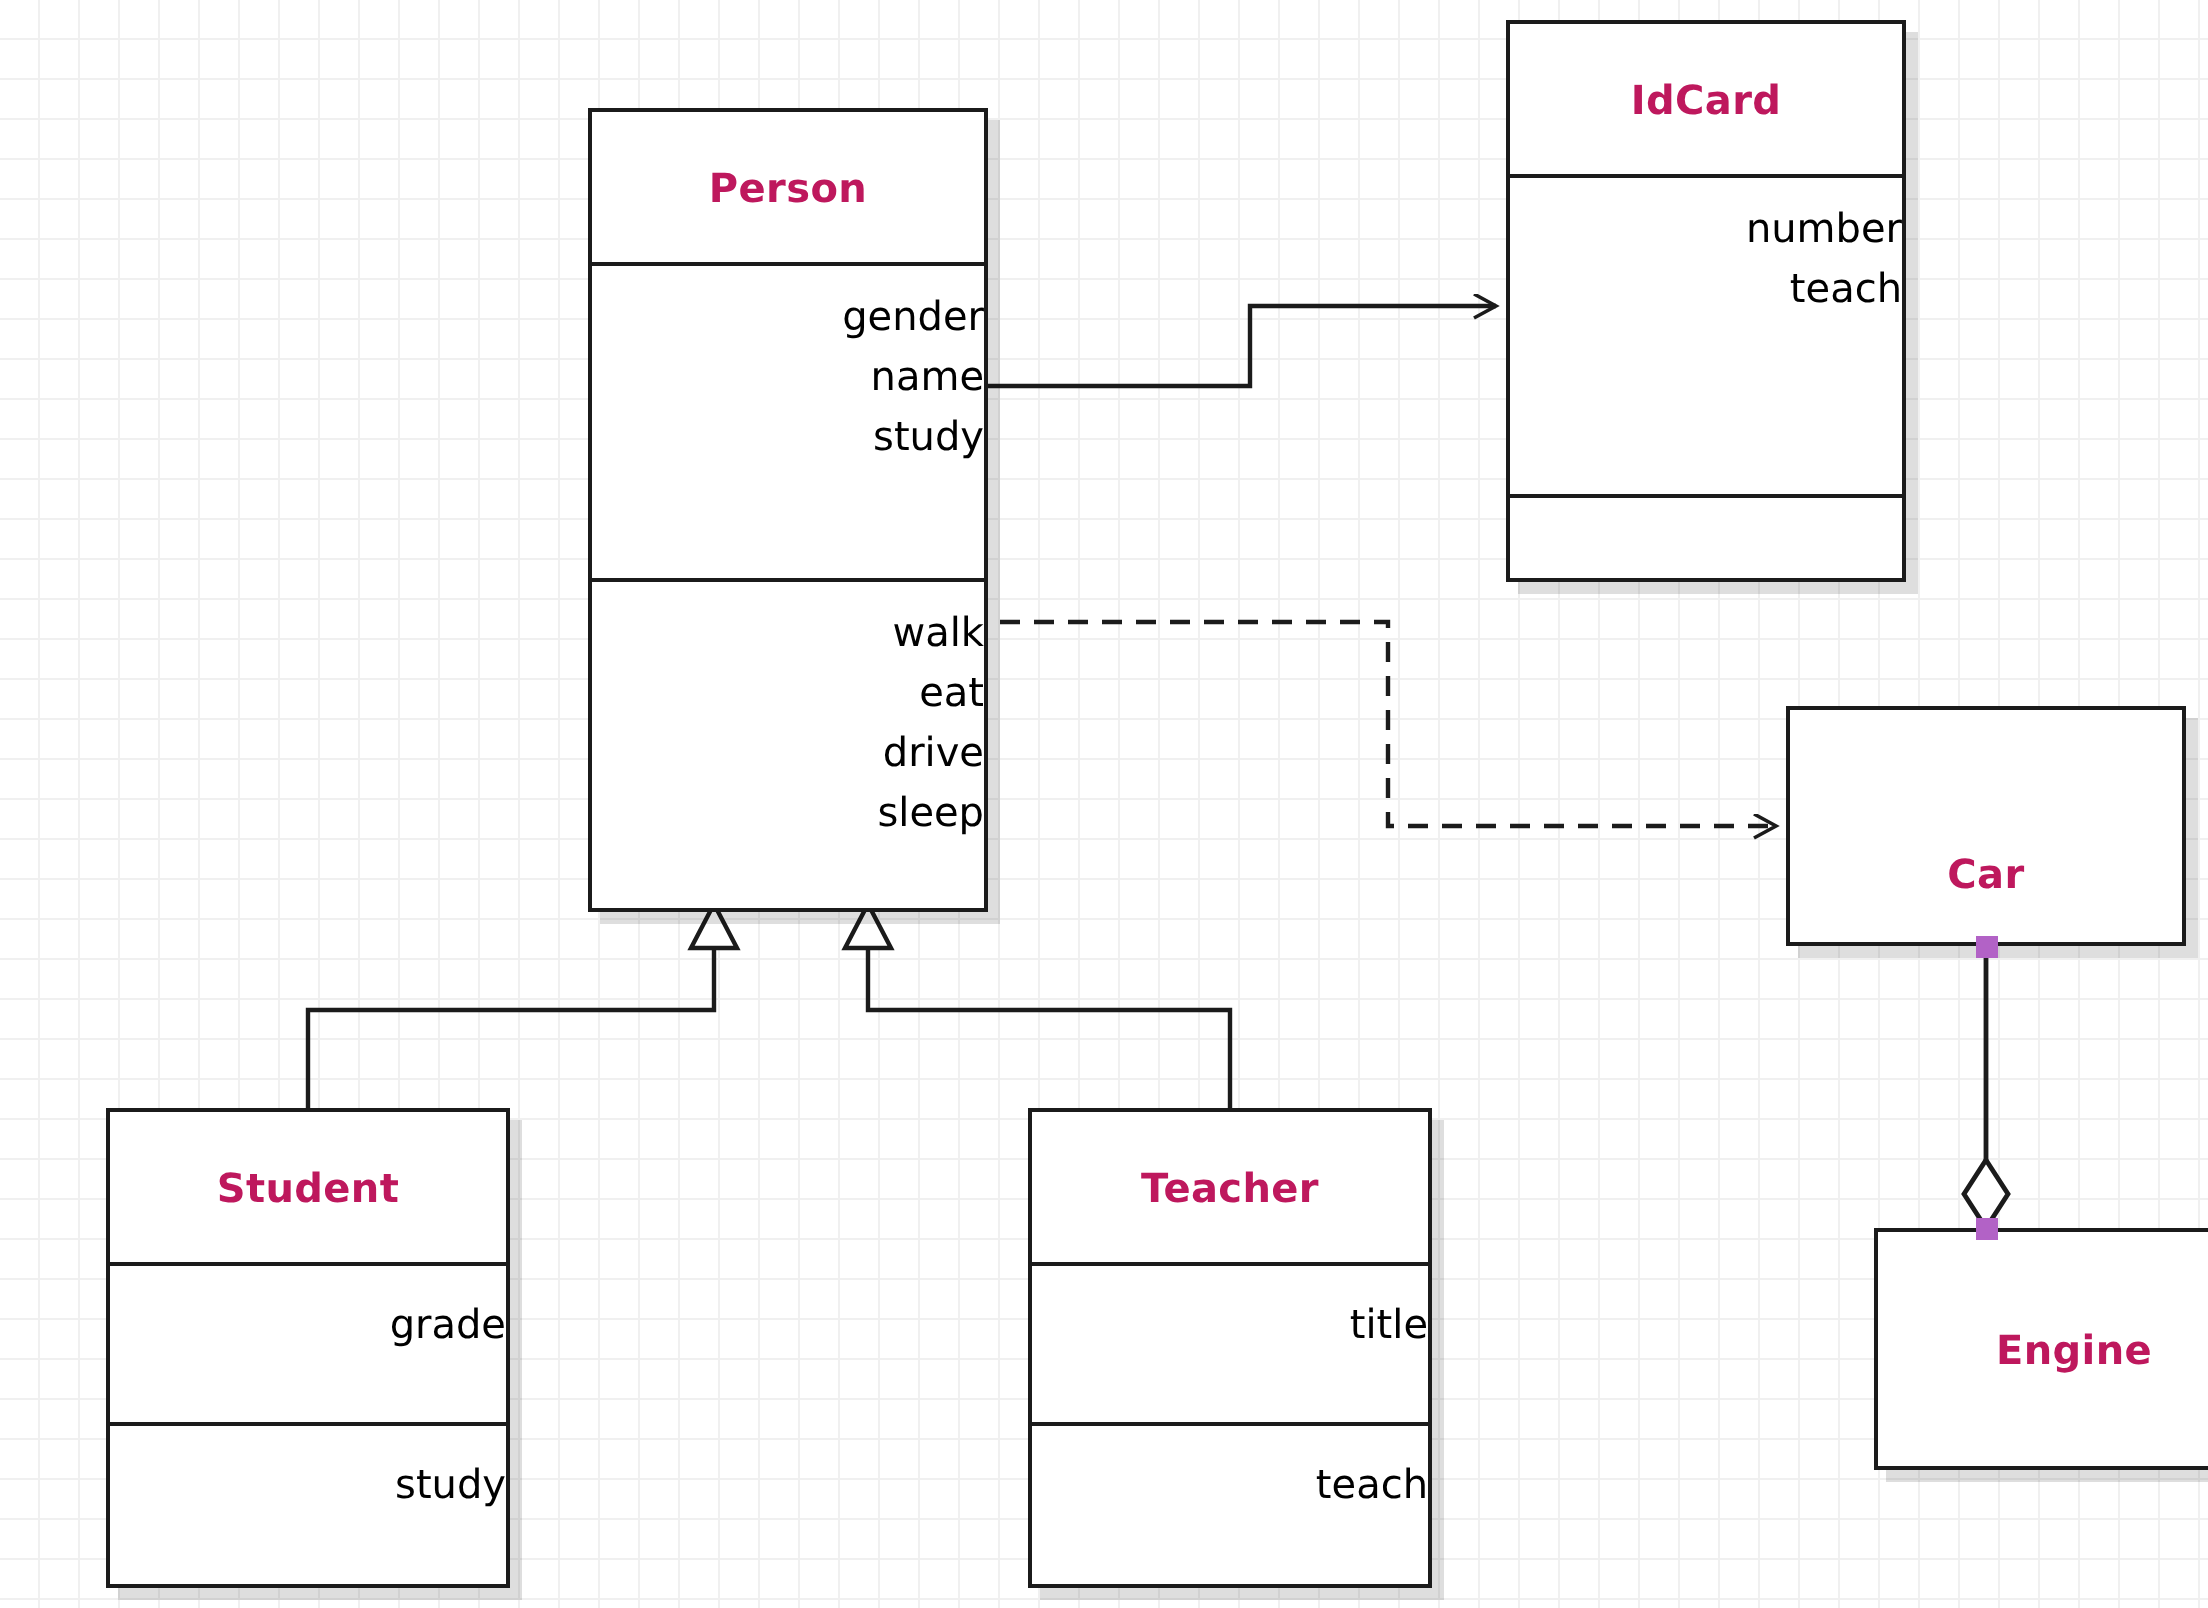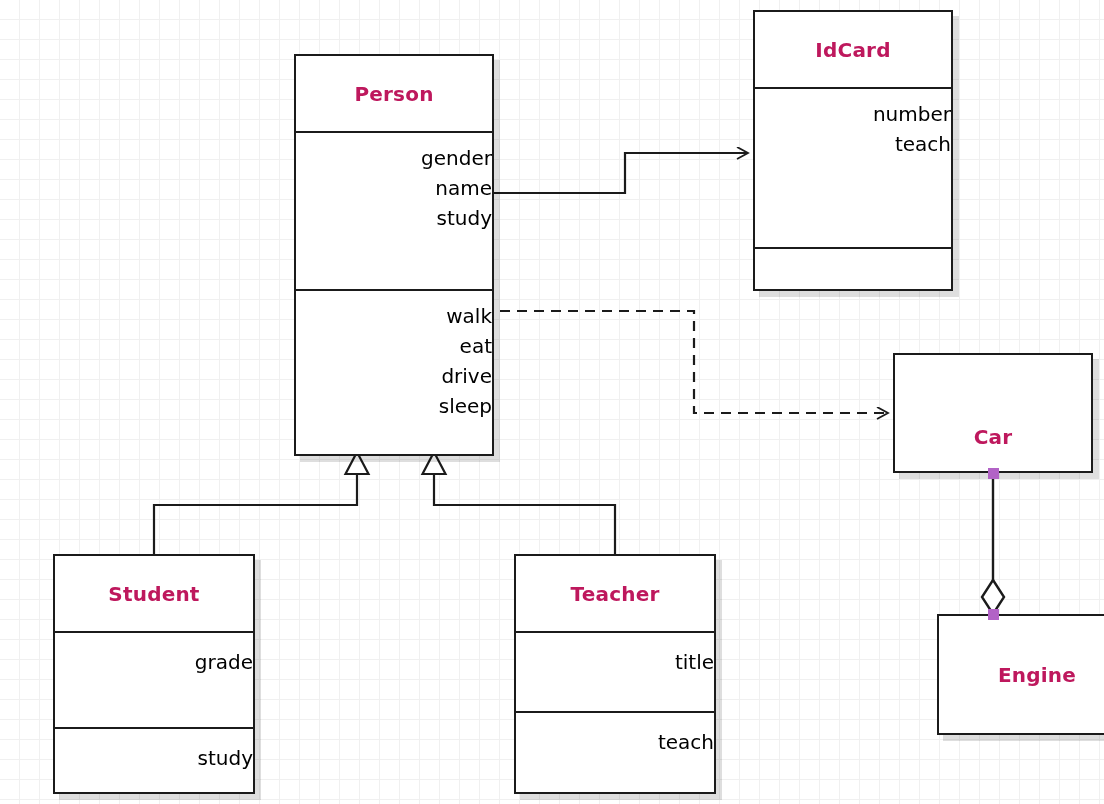--- a/index.html
+++ b/index.html
@@ -123,21 +123,21 @@
       <div class="member">number</div>
       <div class="member">teach</div>
     </div>
     <div class="uml-compartment uml-members" style="height:42px;"></div>
   </div>
 
   <div class="uml-class" style="left:53px; top:554px; width:202px; height:240px;">
     <div class="uml-compartment uml-title" style="height:75px;">
       <span>Student</span>
     </div>
-    <div class="uml-compartment uml-members center-single" style="height:96px;">
+    <div class="uml-compartment uml-members center-single" style="height:80px;">
       <div class="member">grade</div>
     </div>
     <div class="uml-compartment uml-members center-single" style="height:81px;">
       <div class="member">study</div>
     </div>
   </div>
 
   <div class="uml-class" style="left:514px; top:554px; width:202px; height:240px;">
     <div class="uml-compartment uml-title" style="height:75px;">
       <span>Teacher</span>

